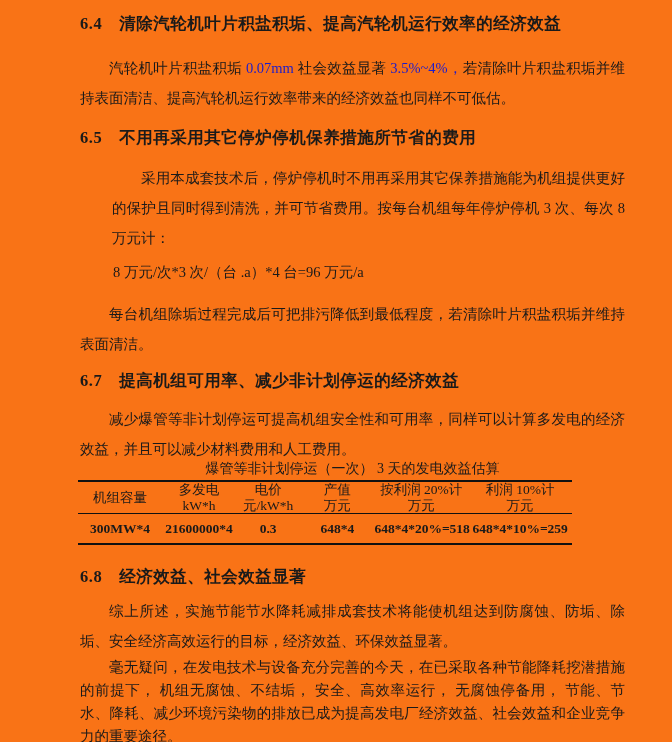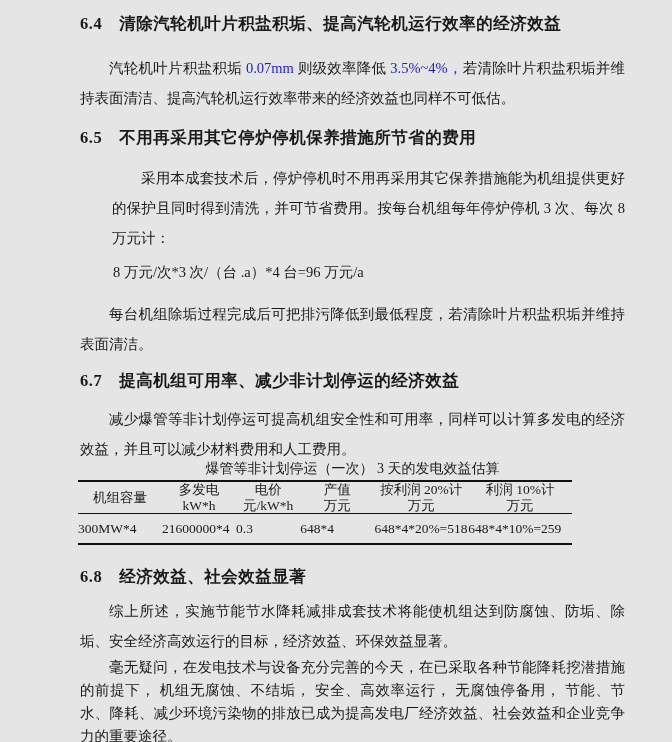--- a/index.html
+++ b/index.html
@@ -1,18 +1,18 @@
 <!DOCTYPE html>
 <html><head>
 <meta charset="utf-8">
 <style>
   html,body{margin:0;padding:0;background:#ffffff;}
   .page{
     width:672px;height:742px;box-sizing:border-box;overflow:hidden;
-    background:#e5e5e5;color:#1a1a1a;
+    background:#f97316;color:#1a1a1a;
     padding:12px 47px 0 80px;
     font-family:"Liberation Serif","DejaVu Serif",serif;
   }
   .heading{
     margin:0;font-size:16.5px;line-height:22px;font-weight:bold;
     letter-spacing:0.5px;
   }
   .hnum{font-family:"Liberation Serif","DejaVu Serif",serif;margin-right:17px;}
   .htitle{font-family:"Liberation Sans","DejaVu Sans",sans-serif;}
   .h65{margin-top:13px;}
@@ -39,33 +39,33 @@
     border-collapse:collapse;table-layout:fixed;
     border-top:2px solid #111;border-bottom:2px solid #111;
   }
   table.benefit th{
     font-weight:normal;font-size:13.5px;line-height:15.5px;
     padding:0;text-align:center;vertical-align:middle;
     border-bottom:1.5px solid #111;
   }
   table.benefit th span{display:block;}
   table.benefit td{
-    font-weight:normal;font-size:13.5px;line-height:17px;
-    padding:6px 0;vertical-align:middle;
+    font-weight:bold;font-size:13.5px;line-height:17px;
+    padding:6px 0;text-align:center;vertical-align:middle;
   }
 </style>
 </head>
 <body>
 
 <div class="page">
 
   <h2 class="heading">
     <span class="hnum">6.4</span><span class="htitle">清除汽轮机叶片积盐积垢、提高汽轮机运行效率的经济效益</span>
   </h2>
-  <p class="body mt-64"><span>汽轮机叶片积盐积垢 </span><span class="blue">0.07mm</span><span> 则级效率降低 </span><span class="blue">3.5%~4%，</span><span>若清除叶片积盐积垢并维持表面清洁、提高汽轮机运行效率带来的经济效益也同样不可低估。</span></p>
+  <p class="body mt-64"><span>汽轮机叶片积盐积垢 </span><span class="blue">0.07mm</span><span> 社会效益显著 </span><span class="blue">3.5%~4%，</span><span>若清除叶片积盐积垢并维持表面清洁、提高汽轮机运行效率带来的经济效益也同样不可低估。</span></p>
 
   <h2 class="heading h65">
     <span class="hnum">6.5</span><span class="htitle">不用再采用其它停炉停机保养措施所节省的费用</span>
   </h2>
   <p class="body mt-65">采用本成套技术后，停炉停机时不用再采用其它保养措施能为机组提供更好的保护且同时得到清洗，并可节省费用。按每台机组每年停炉停机 3 次、每次 8 万元计：</p>
   <p class="formula">8 万元/次*3 次/（台 .a）*4 台=96 万元/a</p>
 
   <p class="body mt-66">每台机组除垢过程完成后可把排污降低到最低程度，若清除叶片积盐积垢并维持表面清洁。</p>
 
   <h2 class="heading h67">

